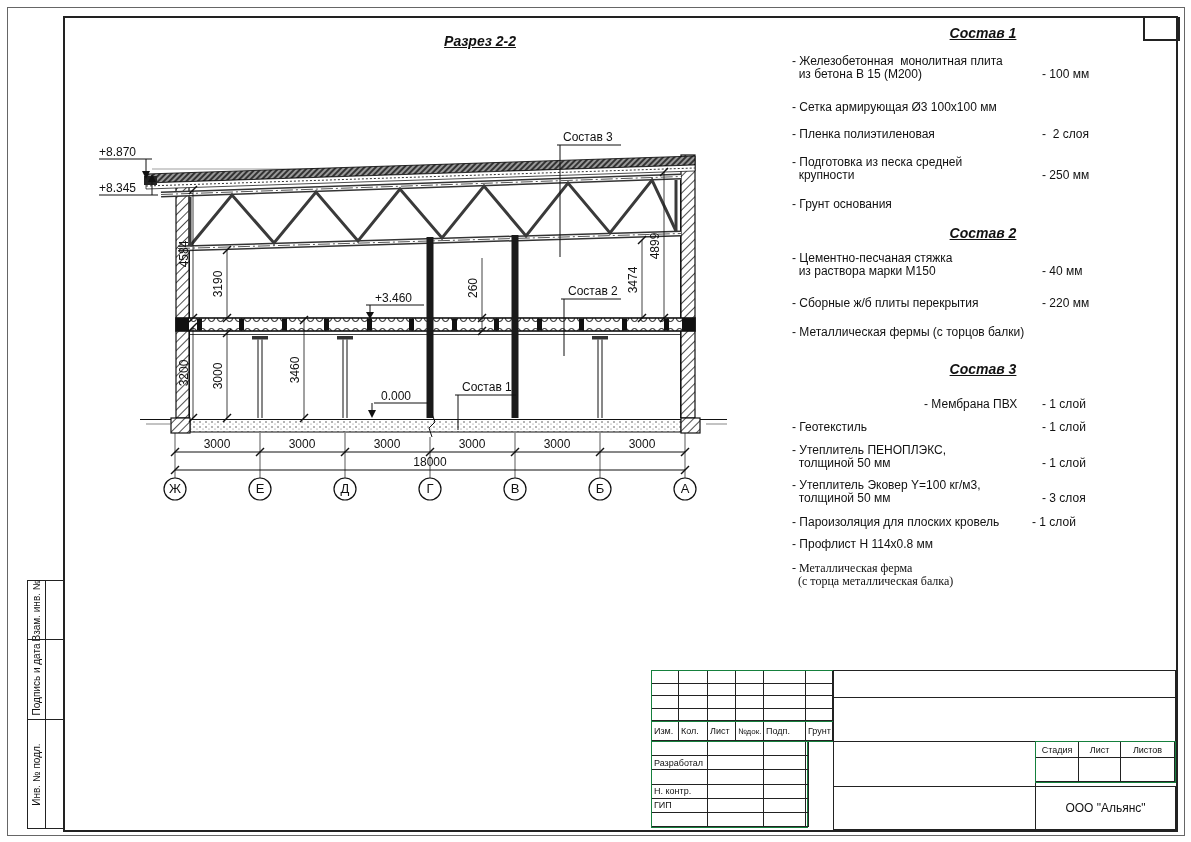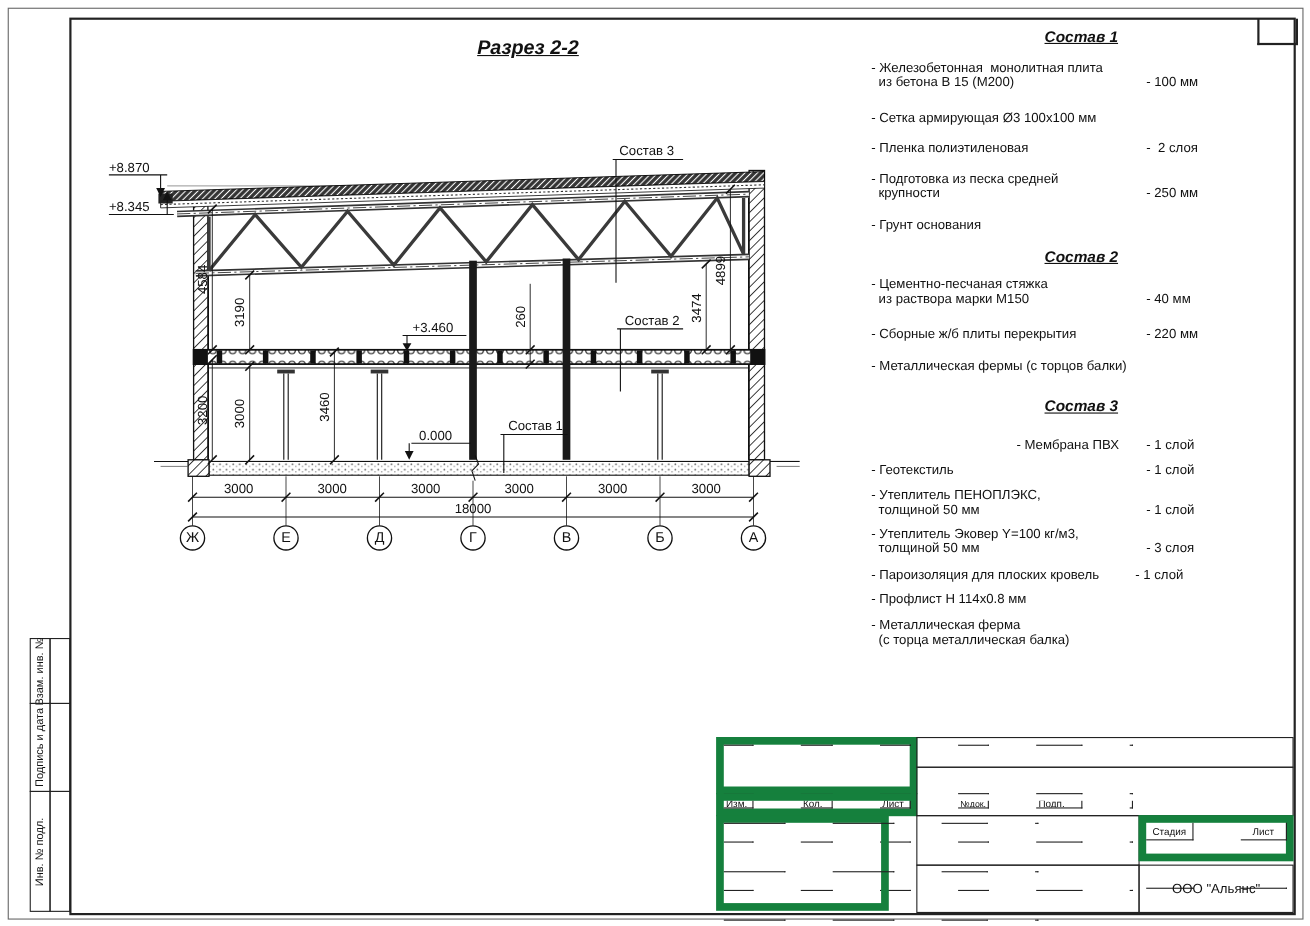--- a/index.html
+++ b/index.html
@@ -8,31 +8,31 @@
   .abs{position:absolute;}
   
   #outer-border{left:7px;top:7px;right:6px;bottom:6px;border:1px solid #666;}
   #inner-frame{left:63px;top:16px;width:1111px;height:812px;border:2px solid #222;}
   #format-box{left:1143px;top:17px;width:33px;height:22px;border:2px solid #222;border-top:none;}
   
   .mbox{border:1px solid #222;box-sizing:border-box;}
   .mlabel{display:flex;align-items:center;justify-content:center;}
   .vtext{transform:rotate(-90deg);white-space:nowrap;font-size:10px;color:#111;}
   
-  .dwg-title{font-size:18px;font-style:italic;font-weight:bold;text-decoration:underline;text-align:center;}
+  .dwg-title{font-size:14px;font-style:italic;font-weight:bold;text-decoration:underline;text-align:center;}
   
   .sostav{width:382px;font-size:12px;line-height:13.5px;}
   .sostav h3{margin:0 0 0 0;text-align:center;font-size:14px;font-style:italic;font-weight:bold;text-decoration:underline;}
   .item{position:relative;display:flex;align-items:flex-end;}
   .lines{width:250px;}
   .lines span{display:block;white-space:pre;}
   .val{position:absolute;left:250px;bottom:0;white-space:pre;}
   
   .tb{box-sizing:border-box;border:1px solid #222;}
-  .tb-grid{display:grid;box-sizing:border-box;border:7px solid #15803d;gap:43px;}
+  .tb-grid{display:grid;box-sizing:border-box;border:1px solid #15803d;}
   .tb-grid>div{box-sizing:border-box;border-right:1px solid #222;border-bottom:1px solid #222;
                font-size:9px;display:flex;align-items:center;padding-left:2px;overflow:hidden;}
   .hdr{font-size:11px;}
   .center{justify-content:center;padding-left:0 !important;text-align:center;}
   svg text{font-family:"Liberation Sans",sans-serif;fill:#111;}
   .dtxt{font-size:12px;}
   .axtxt{font-size:13px;}
 </style>
 </head>
 <body>
@@ -370,21 +370,21 @@
       <div class="lines" style="width:240px;">
           <span>- Пароизоляция для плоских кровель</span>
         </div>
       <span class="val" style="left:240px;">- 1 слой</span>
     </div>
     <div class="item" style="margin-top:9px;">
       <div class="lines">
           <span>- Профлист Н 114х0.8 мм</span>
         </div>
     </div>
-    <div class="item" style="margin-top:10px;">
+    <div class="item" style="margin-top:10px;font-family:Liberation Serif, serif;">
       <div class="lines">
           <span>- Металлическая ферма</span>
           <span>  (с торца металлическая балка)</span>
         </div>
     </div>
   </div>
 
   <div class="abs tb-grid" style="left:651px;top:670px;width:183px;height:52px;grid-template-columns:27px 29px 28px 28px 42px 1fr;grid-template-rows:repeat(4,1fr);">
     <div></div>
       <div></div>

